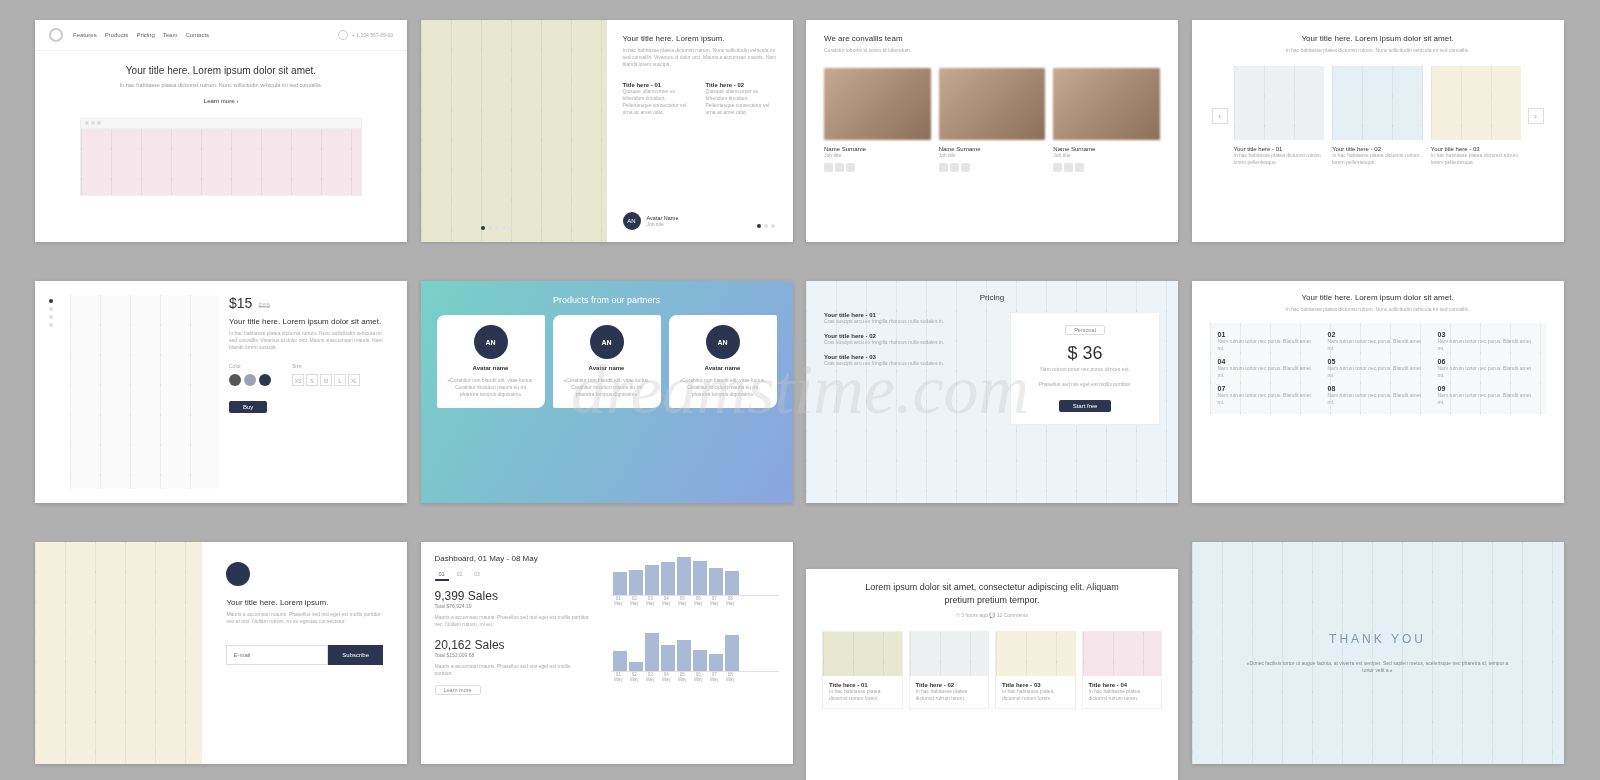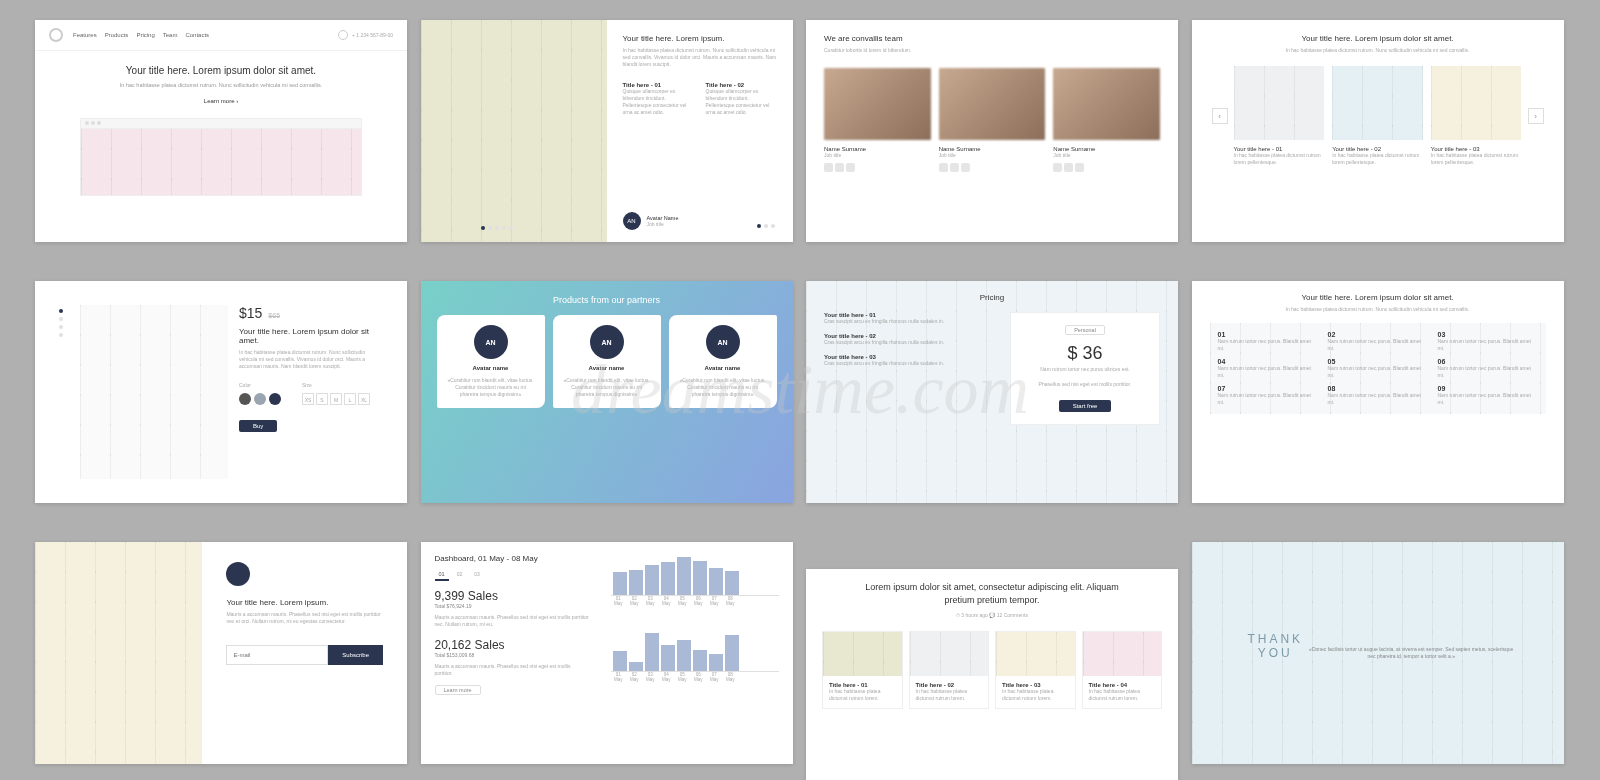--- a/index.html
+++ b/index.html
@@ -163,21 +163,21 @@
           <div>
               <div class="pattern yellow" style="height:74px;"></div>
               <div style="font-size:6px;color:#333;margin-top:6px;">Your title here - 03</div>
               <div class="tiny">In hac habitasse platea dictumst rutrum lorem pellentesque.</div>
             </div>
         </div>
         <div class="arrow">›</div>
       </div>
     </div>
 
-    <div class="slide" style="display:flex; gap:11px; padding:24px;">
+    <div class="slide" style="display:flex; gap:11px; padding:14px;">
       <div style="width:10px; display:flex; flex-direction:column; gap:4px; padding-top:4px;">
         <span class="dot on"></span>
         <span class="dot"></span>
         <span class="dot"></span>
         <span class="dot"></span>
       </div>
       <div class="pattern" style="width:148px; background-color:#fafafa;"></div>
       <div style="flex:1; padding-right:6px;">
         <div style="display:flex; align-items:baseline; gap:6px;">
           <span style="font-size:14px; color:#333;">$15</span>
@@ -416,21 +416,21 @@
         <div style="border:1px solid #eee;">
             <div class="pattern pink" style="height:44px;"></div>
             <div style="padding:6px;">
               <div style="font-size:6px;color:#333;font-weight:bold;">Title here - 04</div>
               <div class="tiny">In hac habitasse platea dictumst rutrum lorem.</div>
             </div>
           </div>
       </div>
     </div>
 
-    <div class="slide pattern blue" style="display:flex; flex-direction:row; align-items:center; justify-content:center; text-align:center; padding:0 50px;">
+    <div class="slide pattern blue" style="display:flex; flex-direction:column; align-items:center; justify-content:center; text-align:center; padding:0 50px;">
       <div style="font-size:12px; letter-spacing:3px; color:#7d9aa8; margin-bottom:14px;">THANK YOU</div>
       <div class="tiny" style="color:#888;">«Donec facilisis tortor ut augue lacinia, at viverra est semper. Sed sapien metus, scelerisque nec pharetra id, tempor a tortor velit a.»</div>
     </div>
 
   </div>
 
   <div class="footer">
     <span>dreamstime.com</span>
   </div>
 </div>

